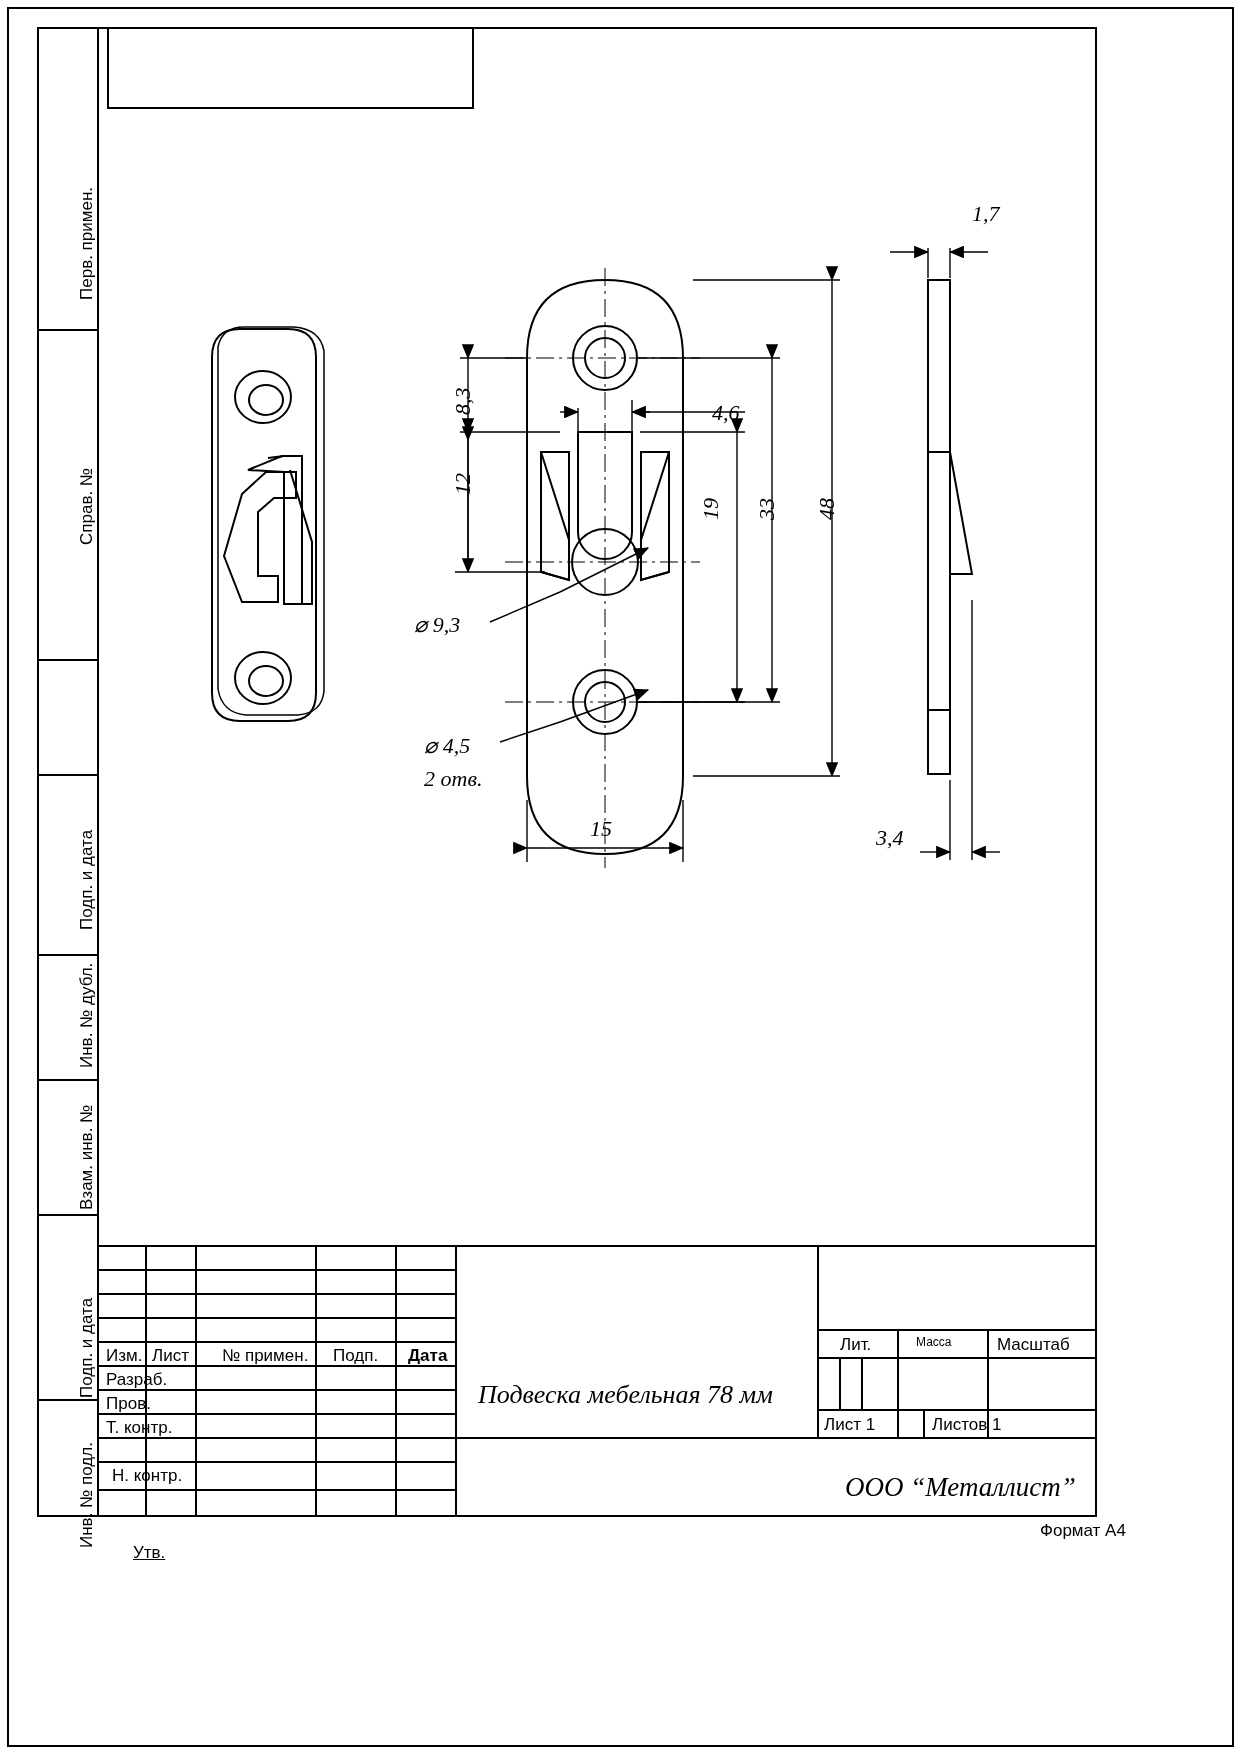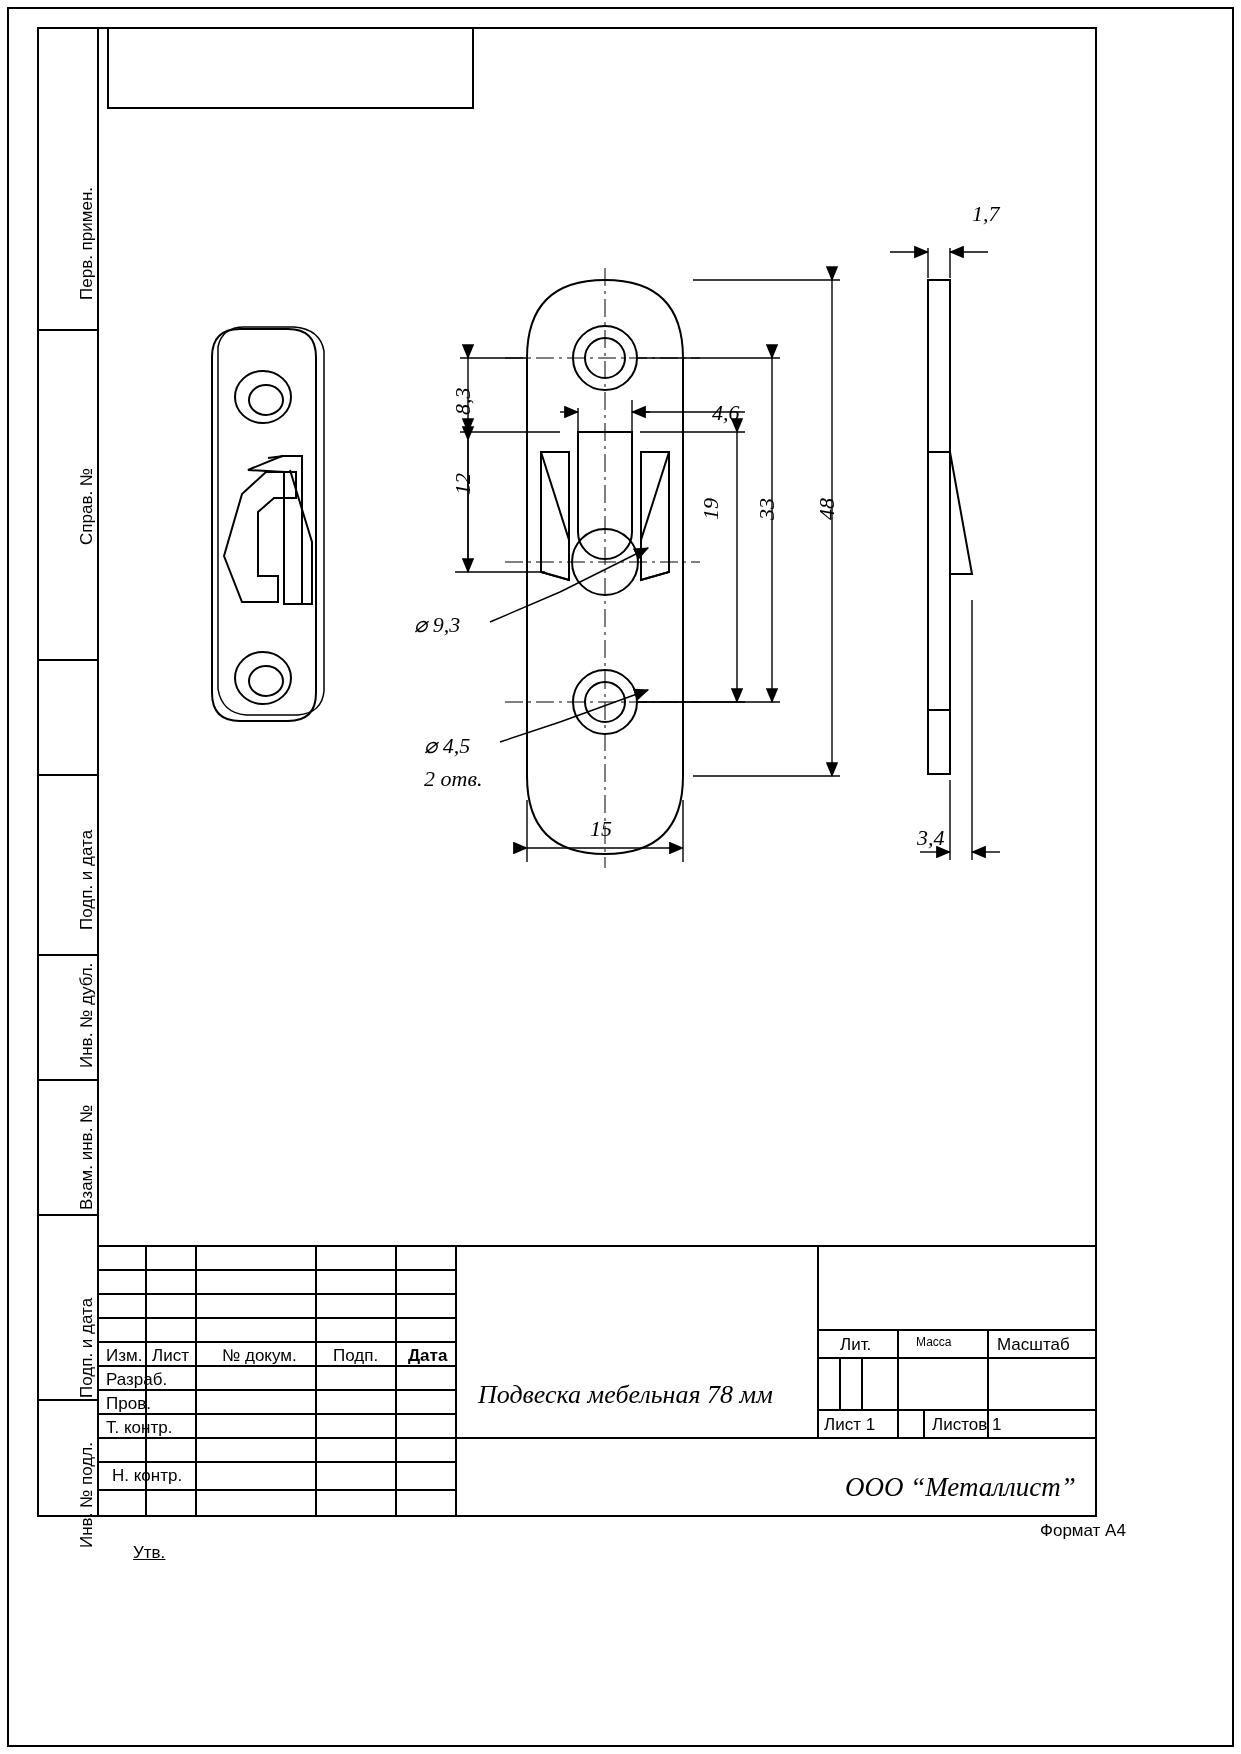--- a/index.html
+++ b/index.html
@@ -229,31 +229,31 @@
   <div class="txt ital vert" style="left:452px; top:495px; transform:rotate(-90deg); font-size:22px;">12</div>
 
   <div class="txt ital vert" style="left:700px; top:520px; transform:rotate(-90deg); font-size:22px;">19</div>
 
   <div class="txt ital vert" style="left:756px; top:520px; transform:rotate(-90deg); font-size:22px;">33</div>
 
   <div class="txt ital vert" style="left:816px; top:520px; transform:rotate(-90deg); font-size:22px;">48</div>
 
   <div class="txt ital" style="left:590px; top:818px; font-size:22px;">15</div>
 
-  <div class="txt ital" style="left:876px; top:827px; font-size:22px;margin-left:41px;">3,4</div>
+  <div class="txt ital" style="left:876px; top:827px; font-size:22px;">3,4</div>
 
   <div class="txt ital" style="left:414px; top:614px; font-size:22px;">⌀ 9,3</div>
 
   <div class="txt ital" style="left:424px; top:735px; font-size:22px;">⌀ 4,5</div>
 
   <div class="txt ital" style="left:424px; top:768px; font-size:22px;">2 отв.</div>
 
   <div class="txt" style="left:106px; top:1347px; font-size:17px;">Изм.</div>
   <div class="txt" style="left:152px; top:1347px; font-size:17px;">Лист</div>
-  <div class="txt" style="left:222px; top:1347px; font-size:17px;">№ докум.</div>
+  <div class="txt" style="left:222px; top:1347px; font-size:17px;">№ примен.</div>
   <div class="txt" style="left:333px; top:1347px; font-size:17px;">Подп.</div>
   <div class="txt" style="left:408px; top:1347px; font-size:17px;font-weight:bold;">Дата</div>
 
   <div class="txt" style="left:106px; top:1371px; font-size:17px;">Разраб.</div>
   <div class="txt" style="left:106px; top:1395px; font-size:17px;">Пров.</div>
   <div class="txt" style="left:106px; top:1419px; font-size:17px;">Т. контр.</div>
   <div class="txt" style="left:112px; top:1467px; font-size:17px;">Н. контр.</div>
   <div class="txt" style="left:133px; top:1544px; font-size:17px;text-decoration:underline;">Утв.</div>
 
   <div class="txt ital" style="left:478px; top:1382px; font-size:26px;">Подвеска мебельная 78 мм</div>

